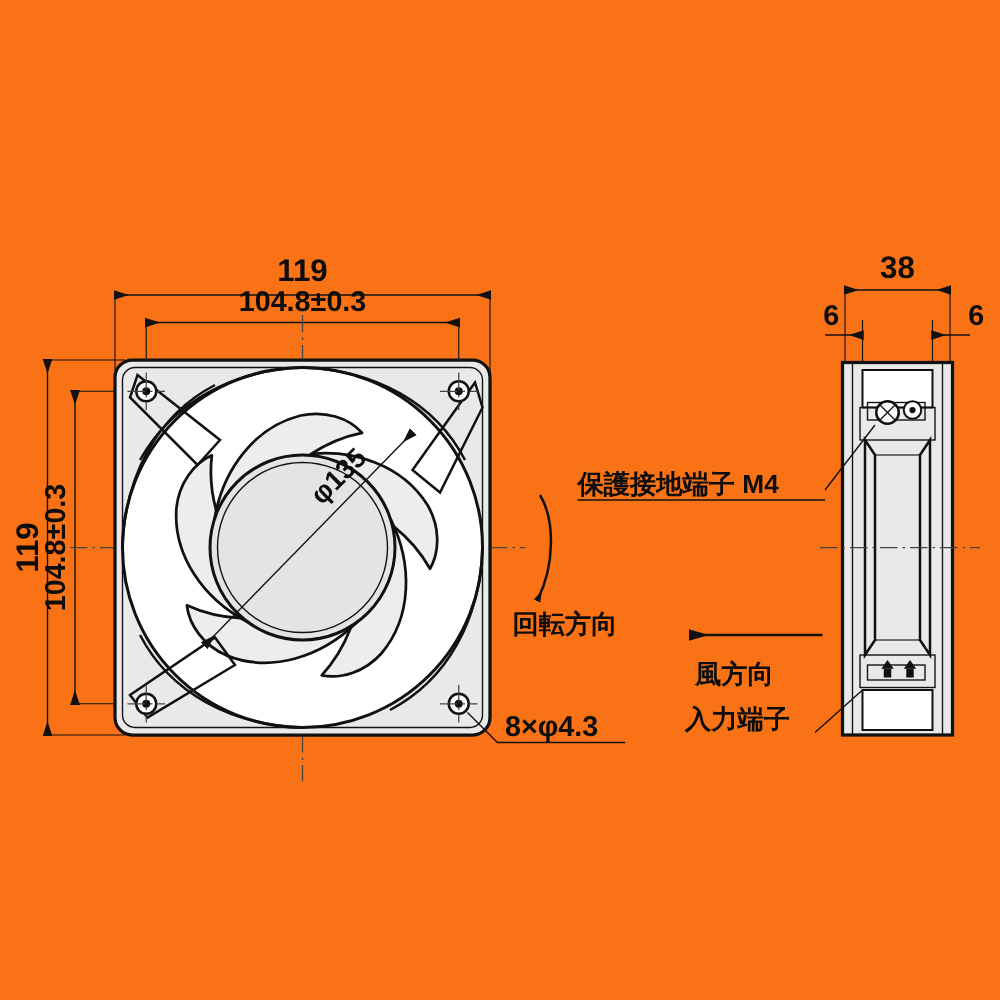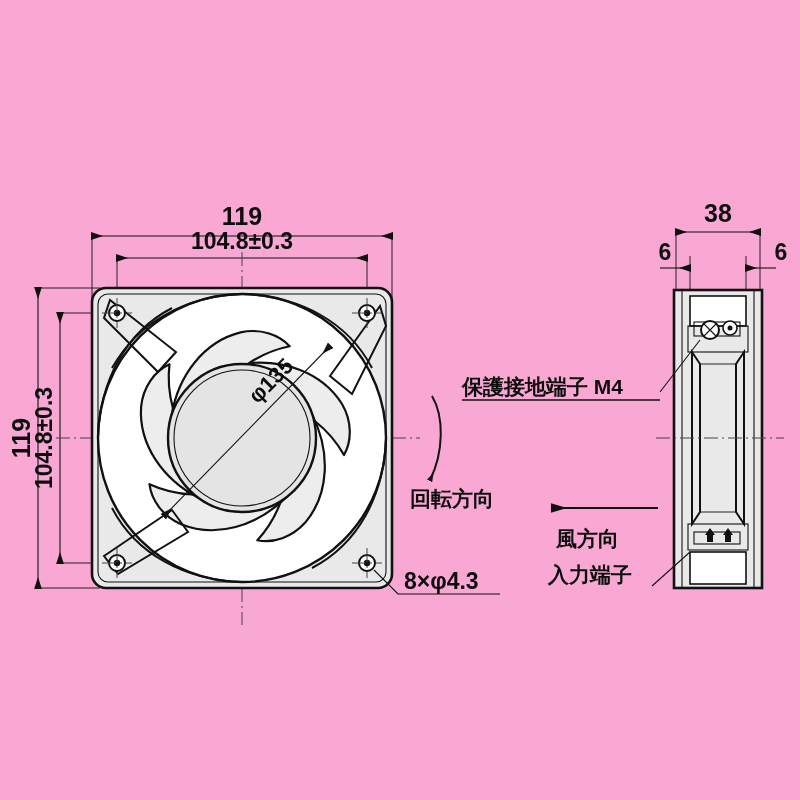--- a/index.html
+++ b/index.html
@@ -11,21 +11,21 @@
     width: 800px;
     height: 800px;
     font-family: "Liberation Sans", sans-serif;
     color: #111111;
     overflow: hidden;
   }
   #drawing-root {
     position: relative;
     width: 800px;
     height: 800px;
-    background: #f9a8d4;
+    background: #f97316;
   }
   svg.sheet {
     position: absolute;
     left: 0;
     top: 0;
     width: 800px;
     height: 800px;
     display: block;
   }
   .dim-text {

